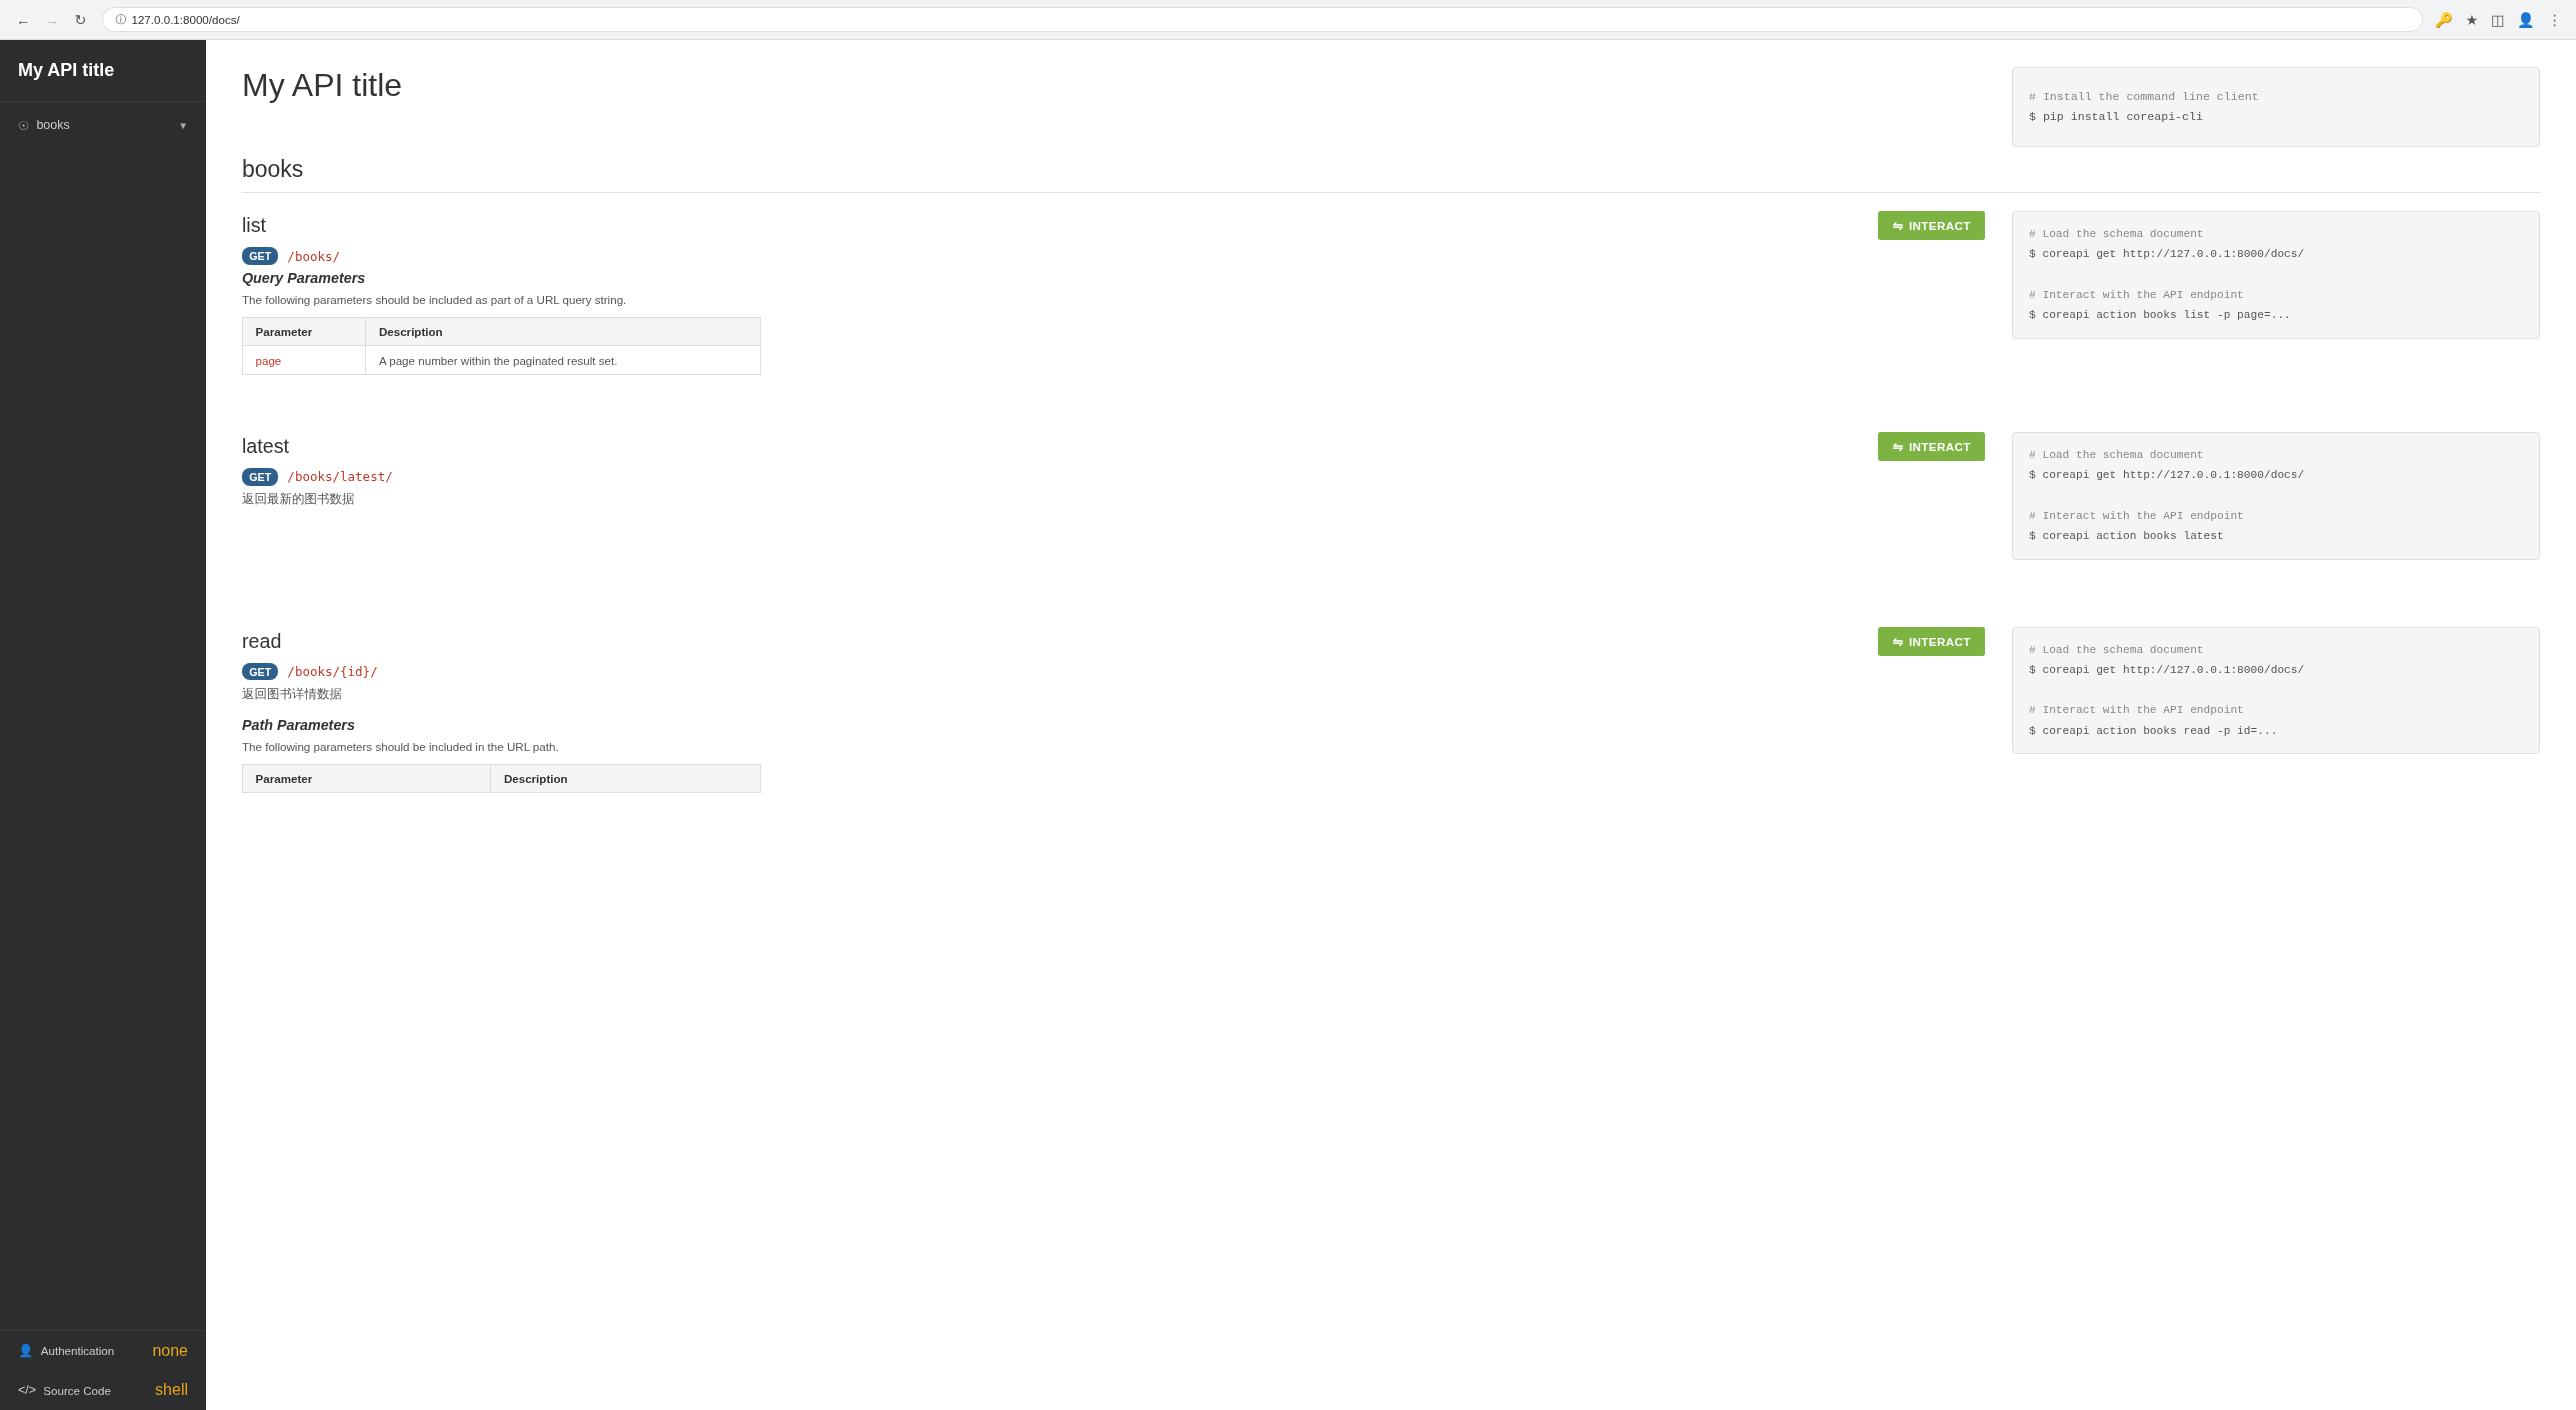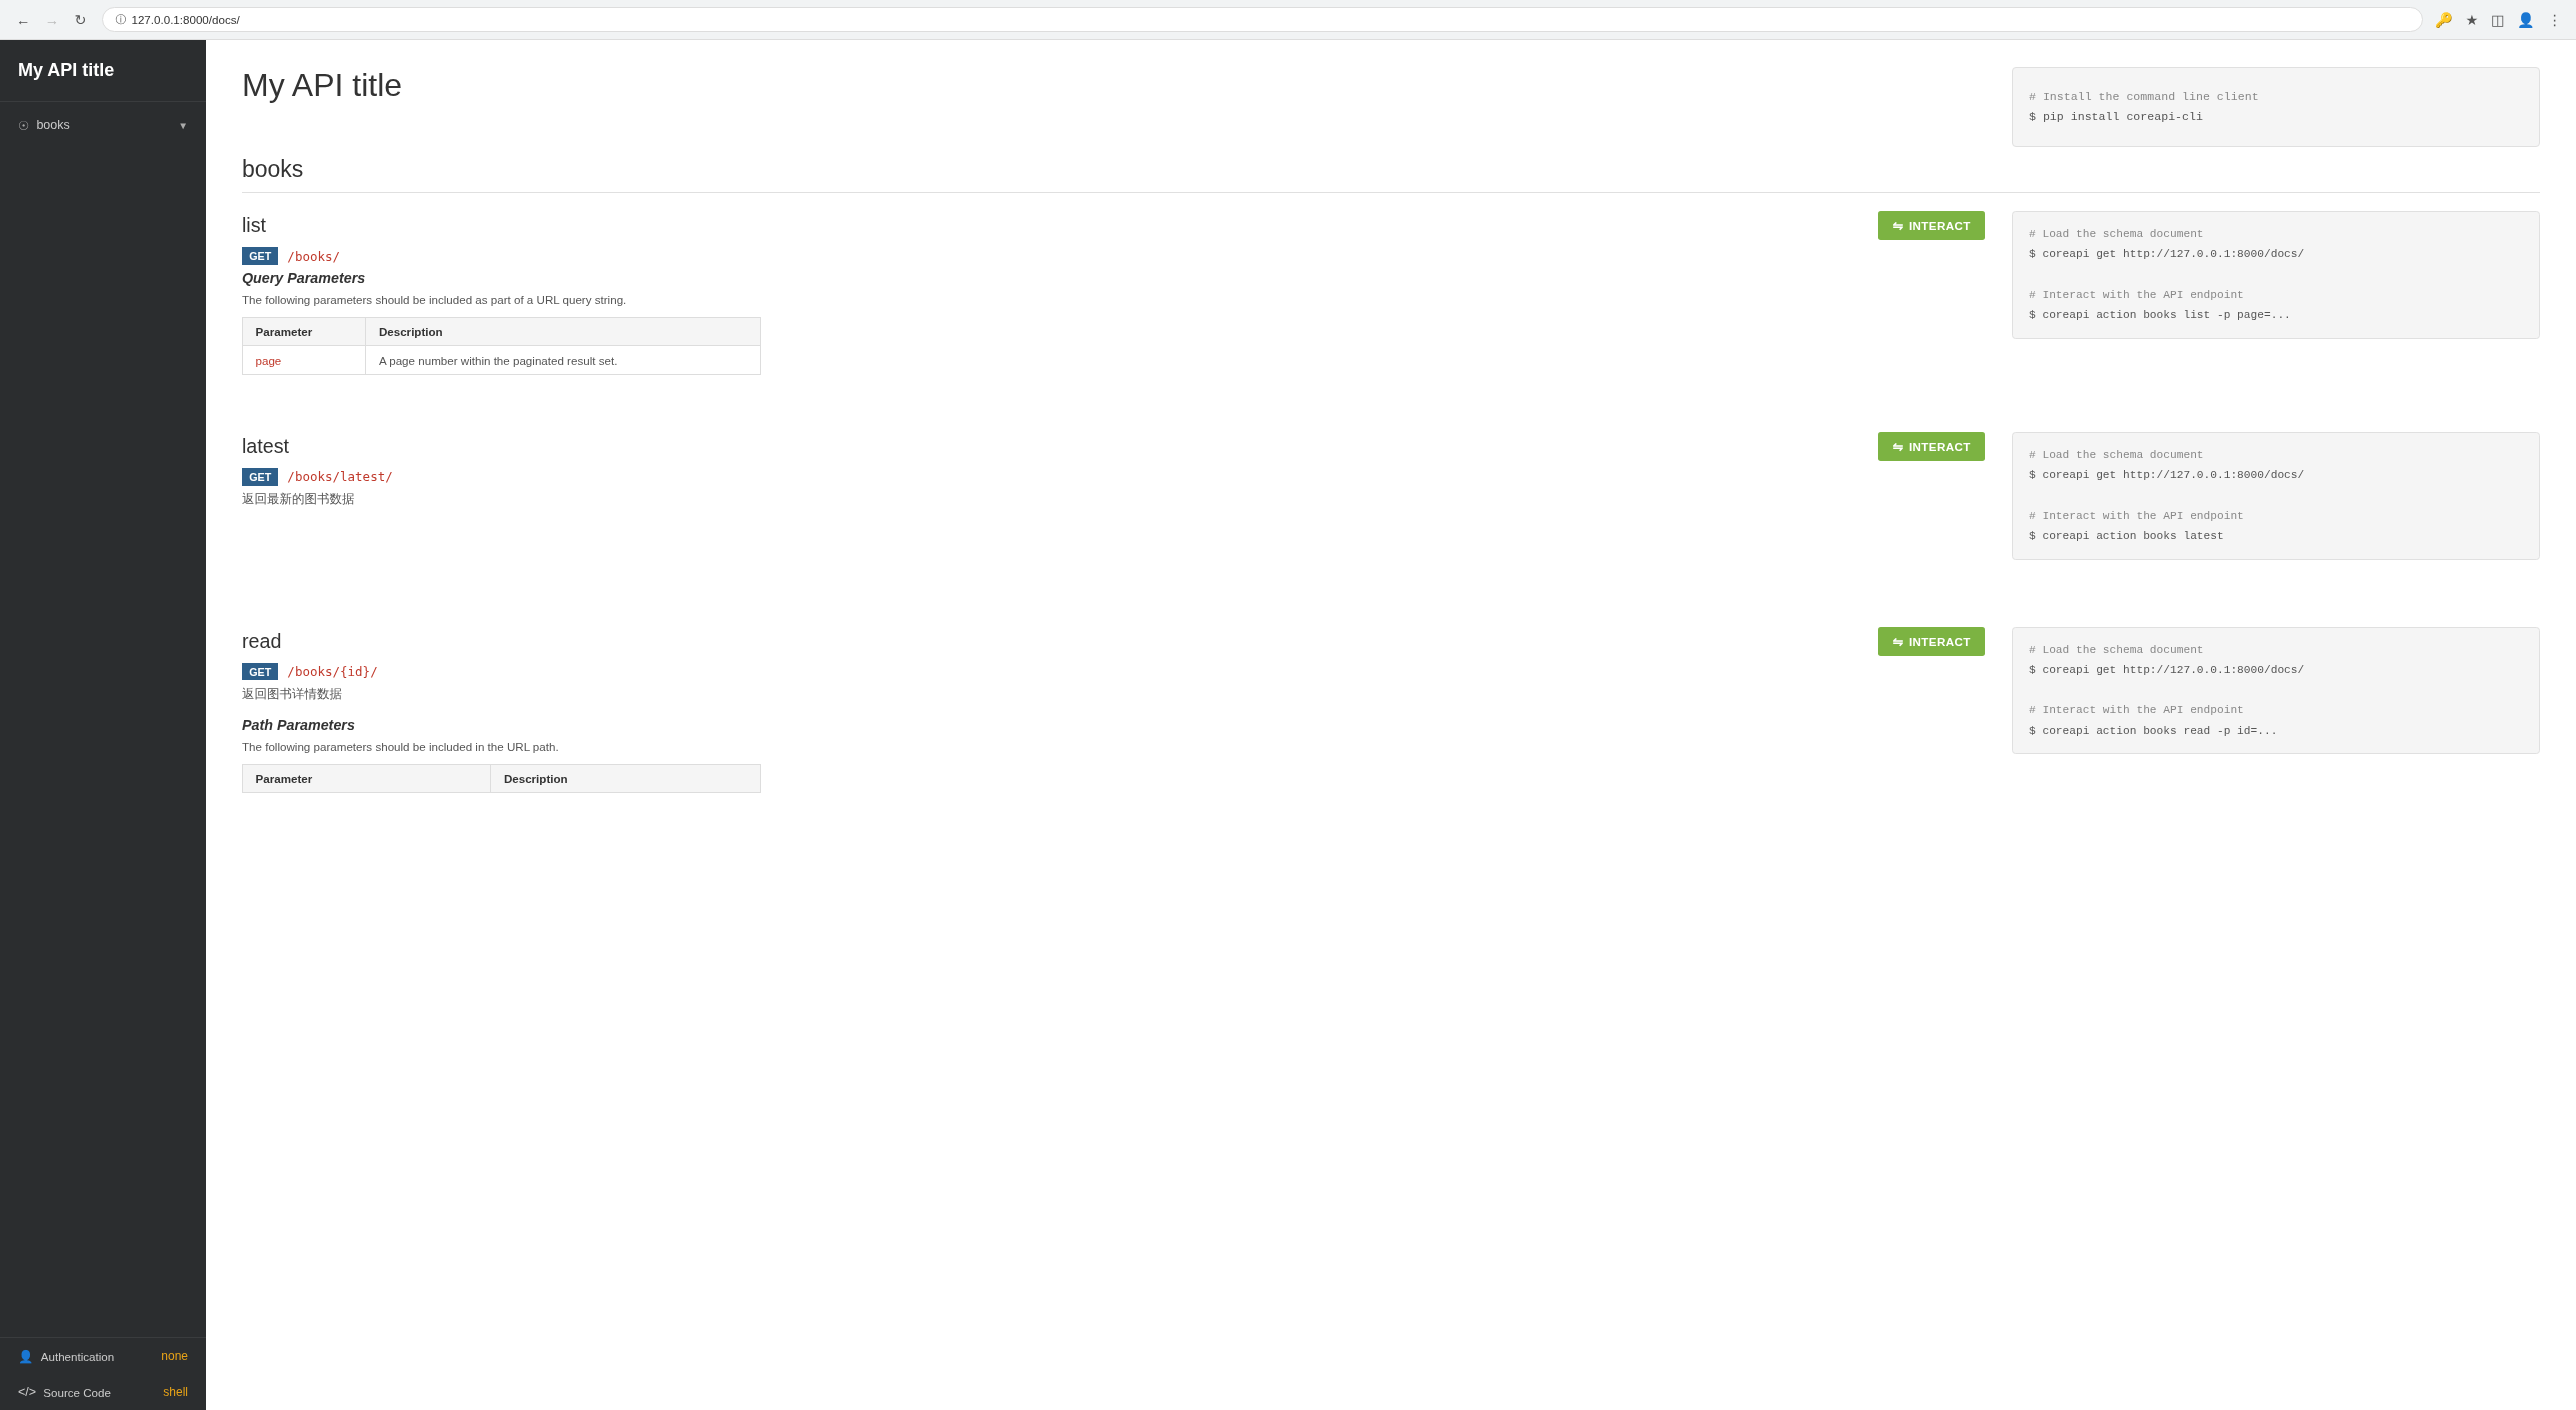--- a/index.html
+++ b/index.html
@@ -60,21 +60,21 @@
     .sidebar-footer {
       border-top: 0.9px solid #3a3c3e;
       padding: 0;
     }
     .sidebar-footer-item {
       display: flex; align-items: center; justify-content: space-between;
       padding: 10.7px 18px; cursor: pointer; color: #ccc; font-size: 11.6px;
     }
     .sidebar-footer-item .footer-left { display: flex; align-items: center; gap: 7.2px; }
     .sidebar-footer-item .footer-icon { font-size: 12.5px; }
-    .sidebar-footer-item .footer-badge { color: #e8a317; font-size: 12px; font-weight: 500; }
+    .sidebar-footer-item .footer-badge { color: #e8a317; font-size: 16px; font-weight: 500; }
     .footer-badge-shell { color: #e8a317; }
 
     
     .main-content {
       flex: 1;
       overflow-y: auto;
       background: #fff;
     }
     .page-main-title {
       font-size: 32px;
@@ -138,21 +138,21 @@
       align-items: center;
       gap: 9px;
       margin-bottom: 5.4px;
     }
     .method-badge {
       background: #2e5f8a;
       color: #fff;
       font-size: 10.7px;
       font-weight: 700;
       padding: 2.7px 7.2px;
-      border-radius: 0;
+      border-radius: 8px;
     }
     .url-path {
       color: #c0392b;
       font-size: 12.5px;
       font-family: monospace;
     }
     .endpoint-desc {
       font-size: 12.5px;
       color: #555;
       margin-bottom: 14.3px;

